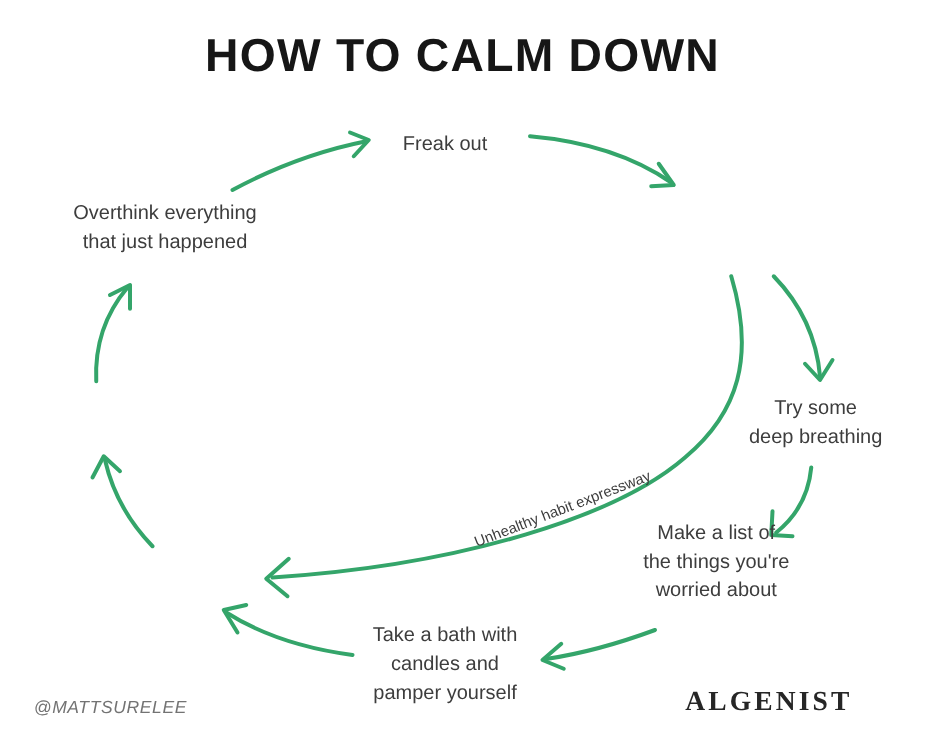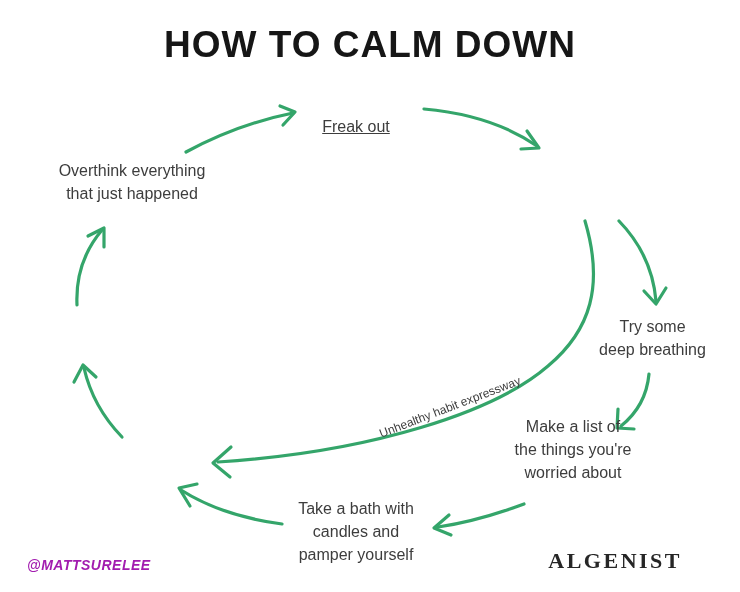--- a/index.html
+++ b/index.html
@@ -37,45 +37,45 @@
     stroke-linejoin:round;
   }
   .node{
     position:absolute;
     text-align:center;
     white-space:pre-line;
     font-size:16px;
     line-height:23px;
     color:var(--text);
   }
-  .node-freak-out      {left:296px;top:115px; width:120px;text-decoration:underline;}
+  .node-freak-out      {left:296px;top:104px; width:120px;}
   .node-pour-wine      {left:496px;top:157px;width:160px;}
   .node-deep-breathing {left:570px;top:315px;width:165px;}
   .node-make-list      {left:488px;top:415px;width:170px;}
   .node-take-bath      {left:271px;top:497px;width:170px;}
   .node-more-wine      {left:80px; top:449px;width:120px;}
   .node-finally-relax  {left:14px; top:320px;width:130px;}
   .node-overthink      {left:37px; top:159px;width:190px;}
   .expressway-label{
     position:absolute;
     left:360px;top:400px;width:180px;
     text-align:center;
     font-size:12px;
     color:var(--text);
     transform:rotate(-21deg);
     transform-origin:center;
   }
   .credit{
     position:absolute;
     left:27px;top:557px;
     font-size:14px;
-    font-weight:700;
+    font-weight:400;
     font-style:italic;
     letter-spacing:0.5px;
-    color:#a21caf;
+    color:#737373;
   }
   .brand{
     position:absolute;
     right:26px;top:548px;
     font-family:"Liberation Serif", serif;
     font-size:22px;
     font-weight:600;
     letter-spacing:2.5px;
     color:#262626;
   }

